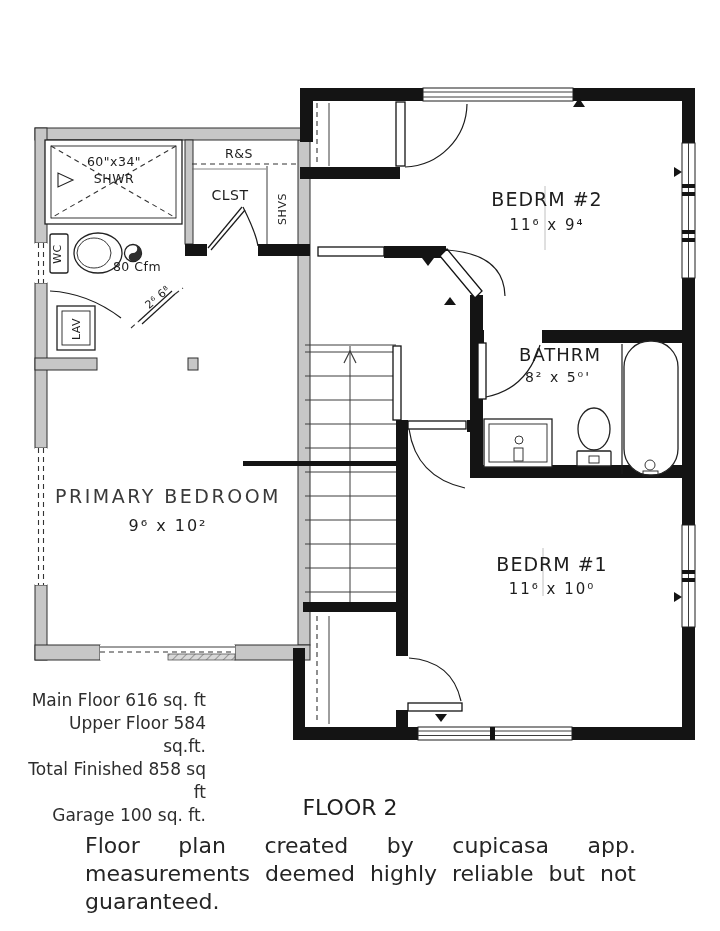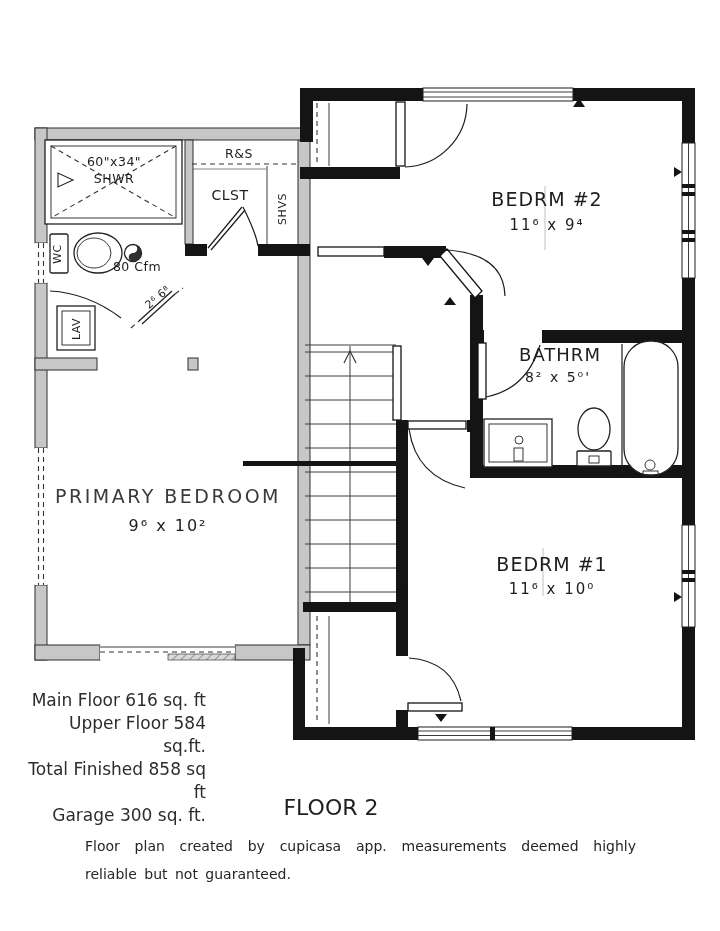--- a/index.html
+++ b/index.html
@@ -26,24 +26,24 @@
   .t-primary{font-family:"DejaVu Sans",sans-serif;font-size:19px;letter-spacing:2.5px;
              fill:#3a3a3a;text-anchor:middle;}
   .t-sm{font-family:"DejaVu Sans",sans-serif;font-size:12.5px;letter-spacing:0.5px;
         fill:#1d1d1d;text-anchor:middle;}
   .t-xs{font-family:"DejaVu Sans",sans-serif;font-size:11px;letter-spacing:0.5px;
         fill:#1d1d1d;text-anchor:middle;}
 
   
   .area-summary{position:absolute;left:28px;top:689px;width:178px;text-align:right;
                 font-size:17px;line-height:23px;color:#2d2d2d;}
-  .floor-title{position:absolute;left:251px;top:795px;width:160px;text-align:center;
+  .floor-title{position:absolute;left:270px;top:795px;width:160px;text-align:center;
                font-size:22px;color:#1e1e1e;}
   .disclaimer{position:absolute;left:85px;top:832px;width:551px;text-align:justify;
-              font-size:14px;line-height:28px;color:#252525;word-spacing:3px;}
+              font-size:22px;line-height:28px;color:#252525;word-spacing:3px;}
 </style>
 </head>
 <body>
 
 <div id="canvas">
 
 <svg viewBox="0 0 720 931" width="720" height="931">
   <defs>
     <pattern id="hatch" width="6" height="6" patternTransform="rotate(45)" patternUnits="userSpaceOnUse">
       <rect width="6" height="6" fill="#d9d9d9"></rect>
@@ -274,19 +274,19 @@
   <text class="t-dim" x="552" y="594">11⁶ x 10⁰</text>
 
   <text class="t-primary" x="168" y="503">PRIMARY BEDROOM</text>
   <text class="t-dim" x="168" y="531" style="font-size:16px">9⁶ x 10²</text>
 </svg>
 
   <div class="area-summary">
     <div>Main Floor 616 sq. ft</div>
     <div>Upper Floor 584 sq.ft.</div>
     <div>Total Finished 858 sq ft</div>
-    <div>Garage 300 sq. ft.</div>
+    <div>Garage 100 sq. ft.</div>
   </div>
 
   <div class="floor-title">FLOOR 2</div>
   <div class="disclaimer">Floor plan created by cupicasa app. measurements deemed highly reliable but not guaranteed.</div>
 
 </div>
 
 </body></html>

